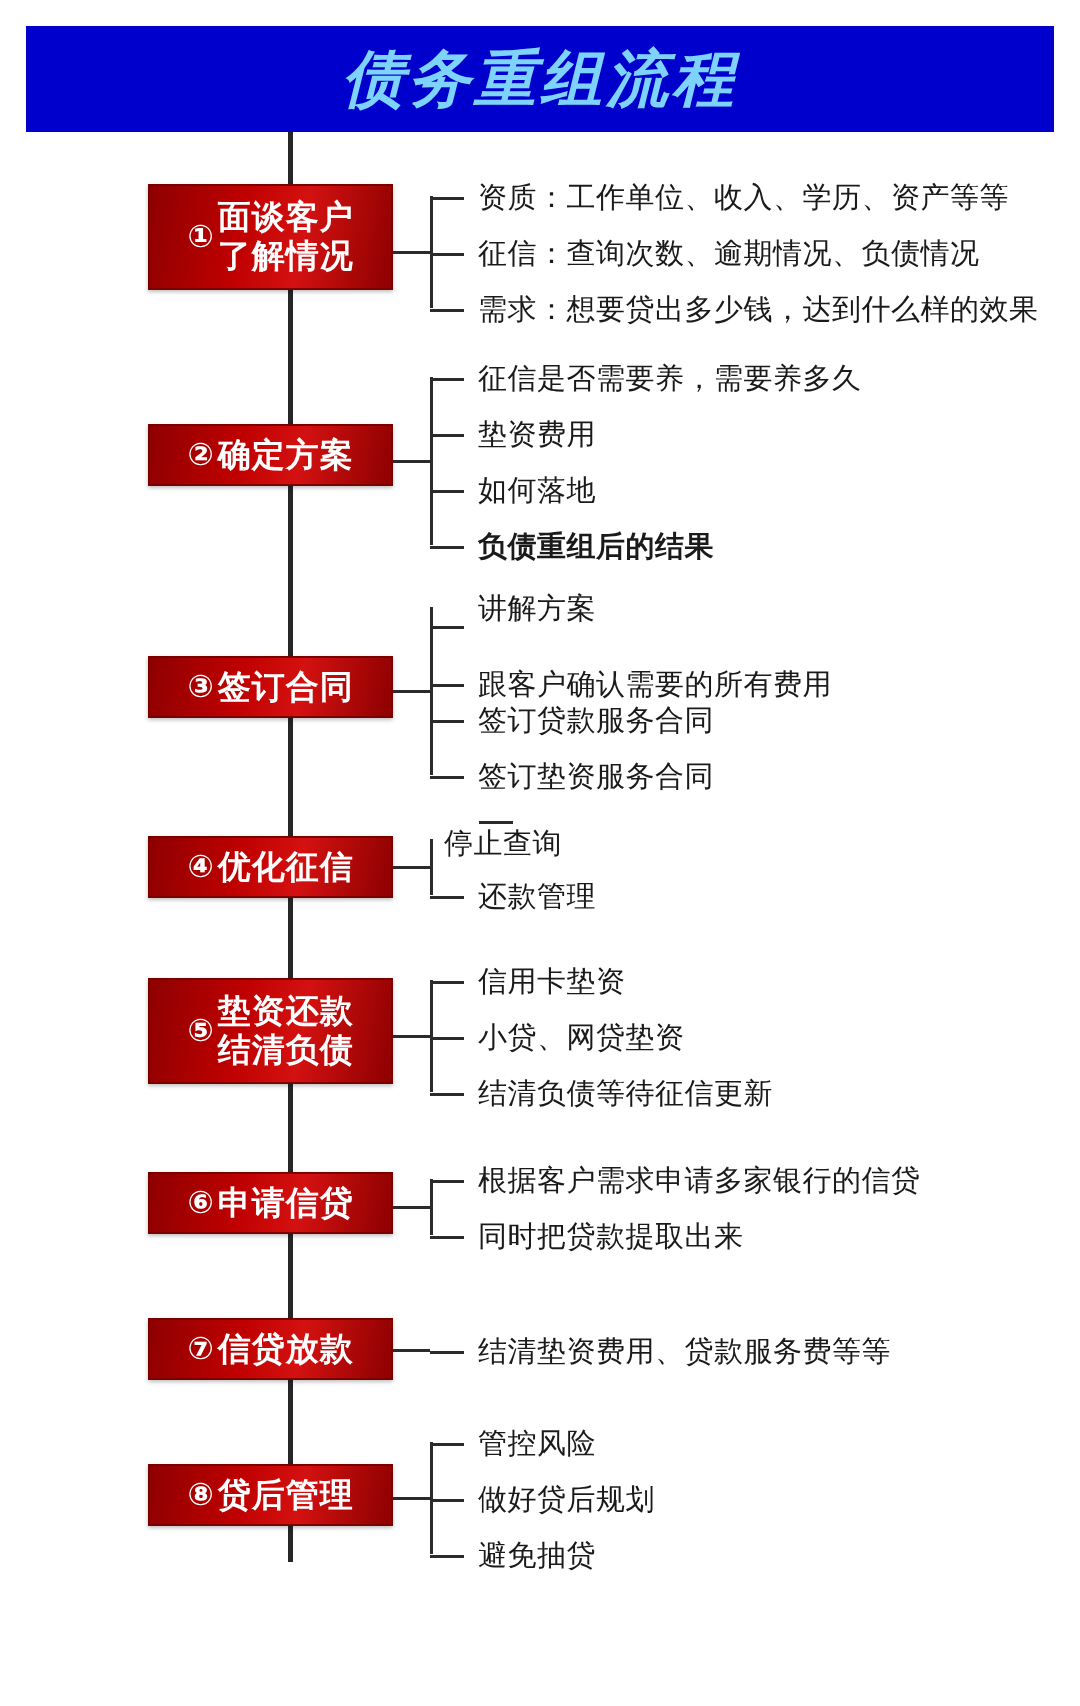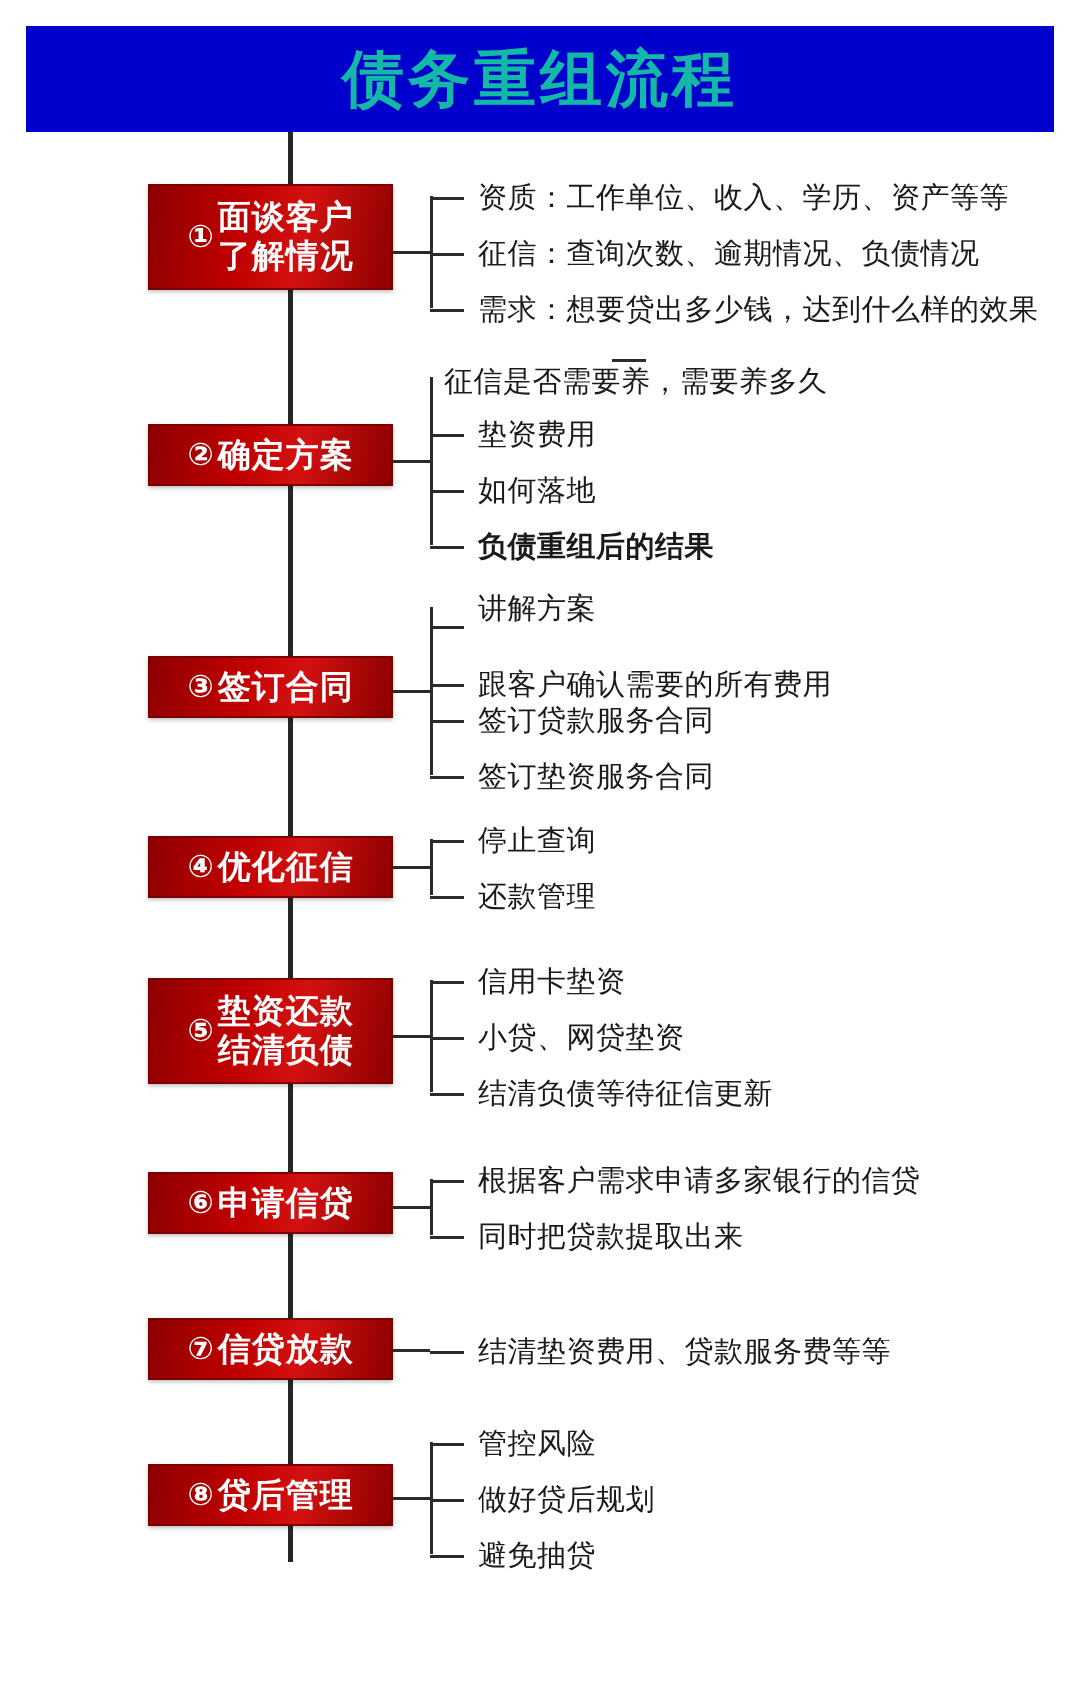--- a/index.html
+++ b/index.html
@@ -22,25 +22,26 @@
     left: 26px;
     top: 26px;
     width: 1028px;
     height: 106px;
     background: #0000cc;
     display: flex;
     align-items: center;
     justify-content: center;
   }
   .title-text {
-    color: #14b8a6;
+    color: #7dd3fc;
     font-size: 62px;
     font-weight: bold;
     letter-spacing: 4px;
     line-height: 1;
+    font-style: italic;
   }
 
   
   .spine {
     position: absolute;
     left: 288px;
     top: 132px;
     width: 5px;
     height: 1430px;
     background: #262626;
@@ -140,21 +141,21 @@
       <div class="leaf-line"></div>
       <div class="leaf-text">需求：想要贷出多少钱，达到什么样的效果</div>
     </div>
     <div class="stub" style="left: 288px; top: 454px; width: 0px;"></div>
     <div class="step-box" style="top: 424px; height: 62px;">
       <span class="num">②</span>
       <span class="lbl">确定方案</span>
     </div>
     <div class="stub" style="left: 393px; top: 460px; width: 37px;"></div>
     <div class="bracket" style="left: 430px; top: 377px; height: 168px;"></div>
-    <div class="leaf" style="left: 430px; top: 359px; flex-direction: column;">
+    <div class="leaf" style="left: 430px; top: 359px;">
       <div class="leaf-line"></div>
       <div class="leaf-text">征信是否需要养，需要养多久</div>
     </div>
     <div class="leaf" style="left: 430px; top: 415px;">
       <div class="leaf-line"></div>
       <div class="leaf-text">垫资费用</div>
     </div>
     <div class="leaf" style="left: 430px; top: 471px;">
       <div class="leaf-line"></div>
       <div class="leaf-text">如何落地</div>
@@ -186,21 +187,21 @@
       <div class="leaf-line"></div>
       <div class="leaf-text">签订垫资服务合同</div>
     </div>
     <div class="stub" style="left: 288px; top: 866px; width: 0px;"></div>
     <div class="step-box" style="top: 836px; height: 62px;">
       <span class="num">④</span>
       <span class="lbl">优化征信</span>
     </div>
     <div class="stub" style="left: 393px; top: 866px; width: 37px;"></div>
     <div class="bracket" style="left: 430px; top: 839px; height: 56px;"></div>
-    <div class="leaf" style="left: 430px; top: 821px;">
+    <div class="leaf" style="left: 430px; top: 821px; flex-direction: column;">
       <div class="leaf-line"></div>
       <div class="leaf-text">停止查询</div>
     </div>
     <div class="leaf" style="left: 430px; top: 877px;">
       <div class="leaf-line"></div>
       <div class="leaf-text">还款管理</div>
     </div>
     <div class="stub" style="left: 288px; top: 1030px; width: 0px;"></div>
     <div class="step-box" style="top: 978px; height: 106px;">
       <span class="num">⑤</span>

